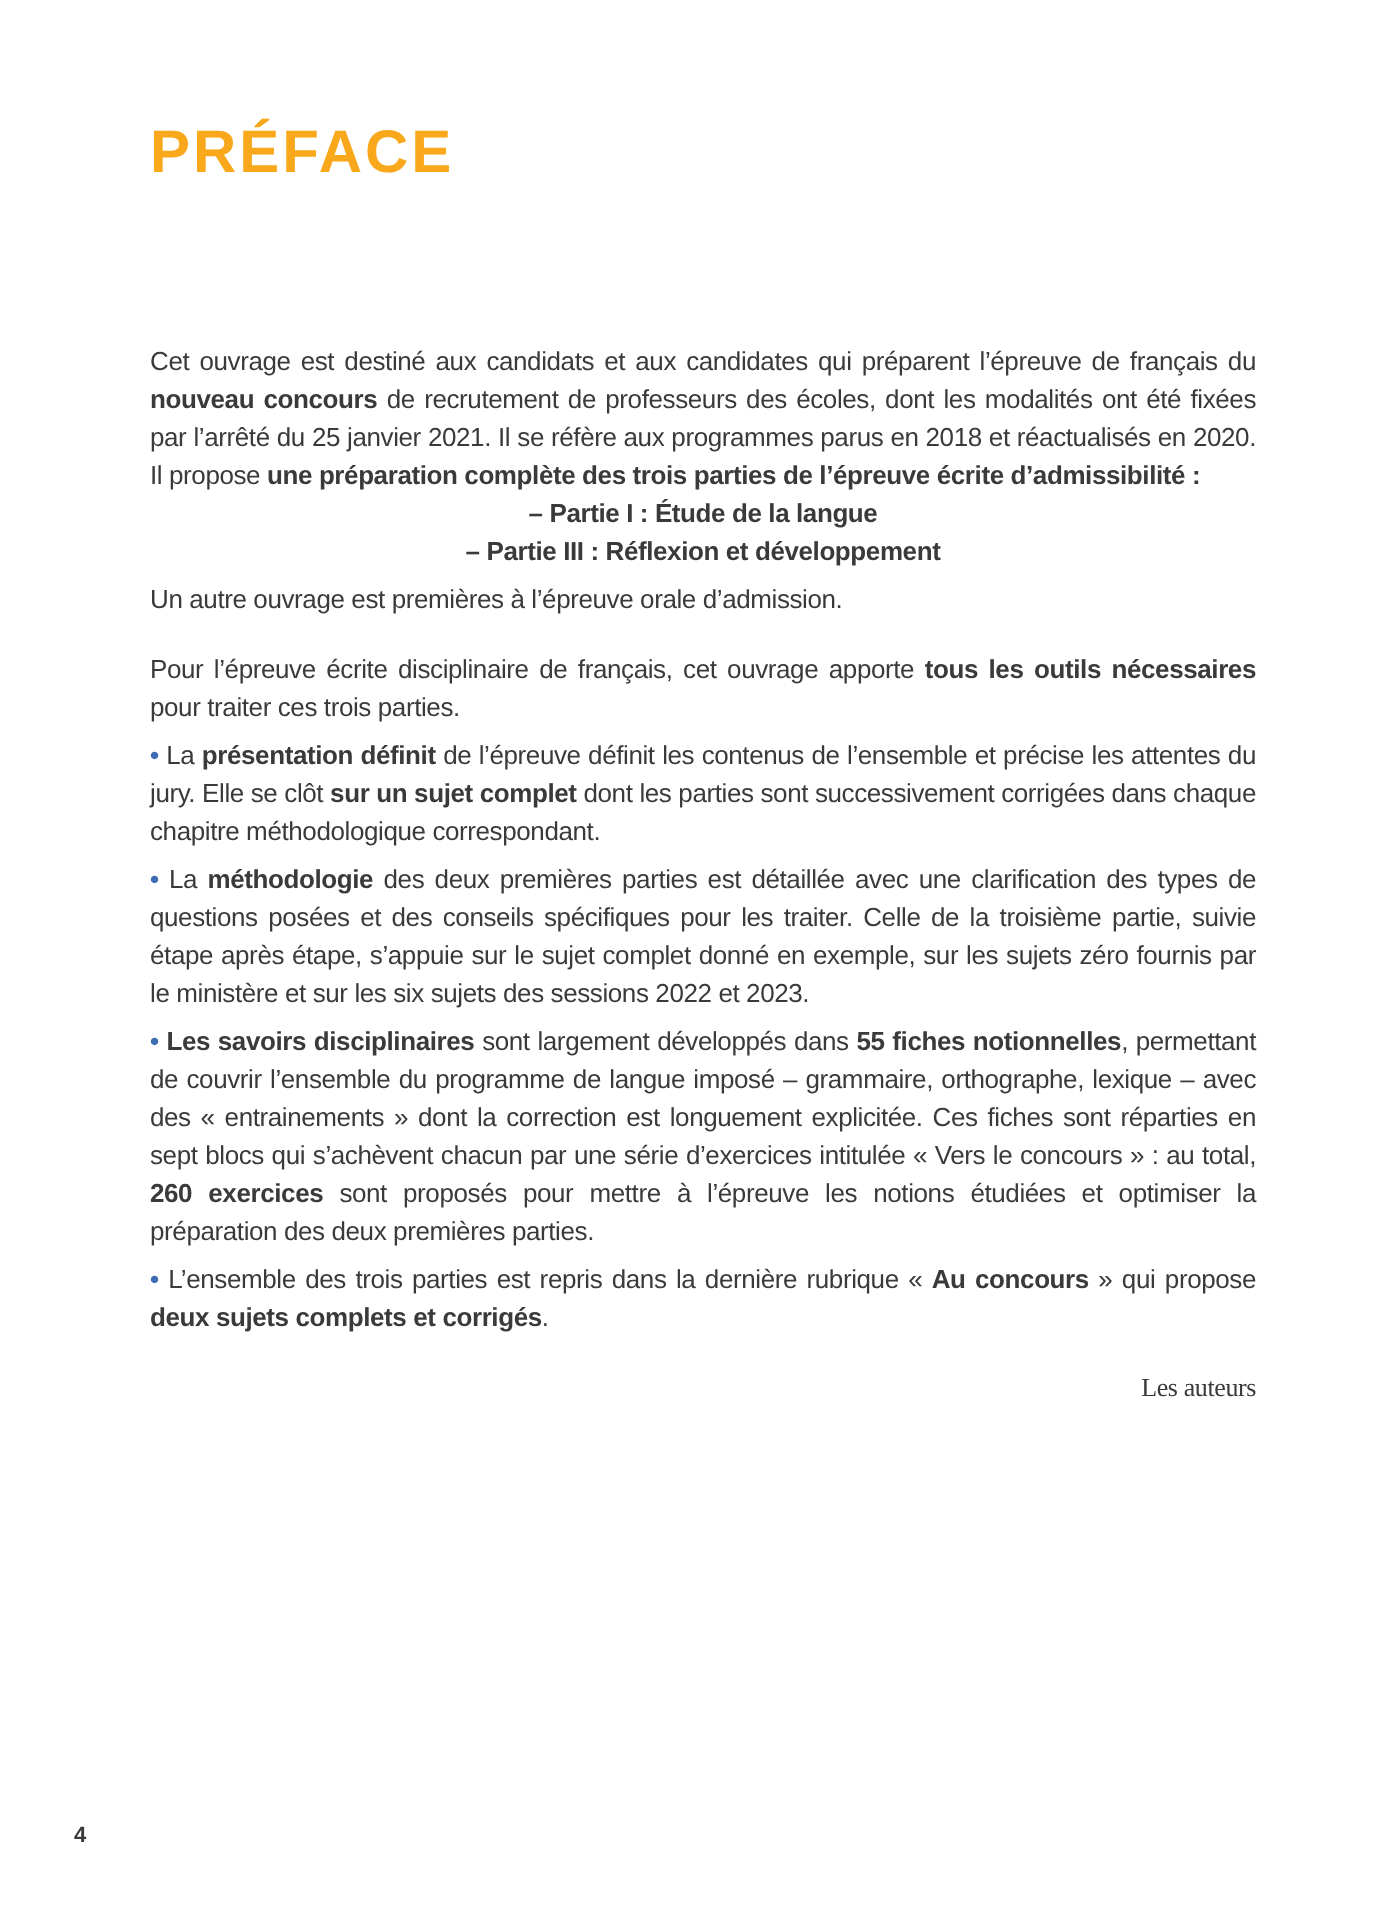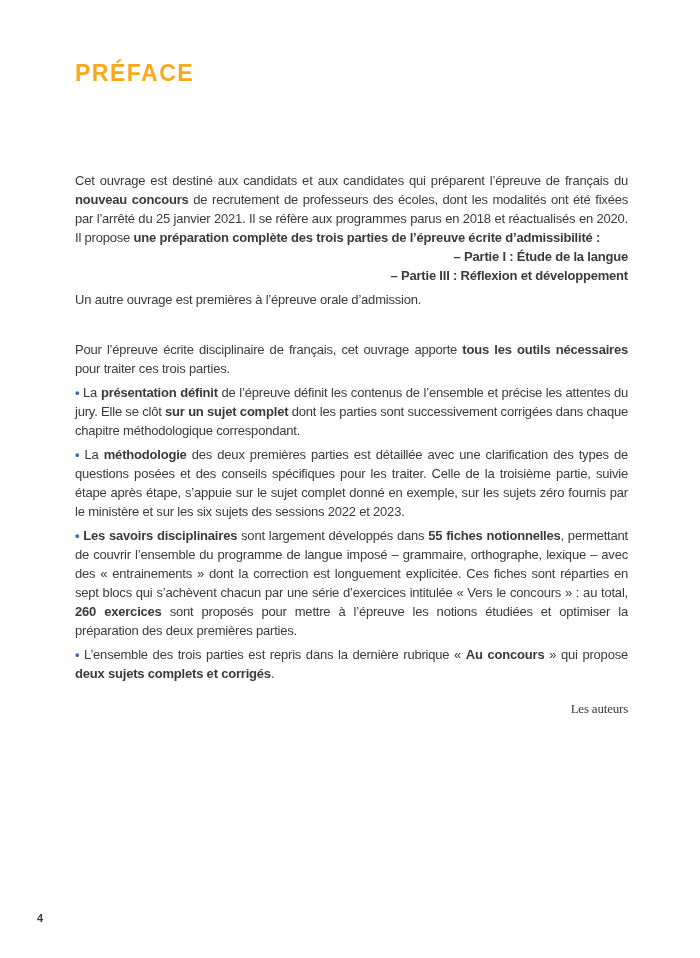--- a/index.html
+++ b/index.html
@@ -14,42 +14,42 @@
     background: #ffffff;
     font-family: "Liberation Sans", sans-serif;
     color: #3a3a38;
     overflow: hidden;
   }
   .title {
     position: absolute;
     left: 75px;
     top: 62px;
     margin: 0;
-    font-size: 23px;
+    font-size: 30px;
     line-height: 1;
     font-weight: 700;
     letter-spacing: 1.5px;
     color: #f9a81c;
   }
   .content-col {
     position: absolute;
     left: 75px;
     top: 171px;
     width: 553px;
     font-size: 13px;
     line-height: 19px;
     letter-spacing: -0.2px;
   }
   .block {
     margin: 0;
     text-align: justify;
   }
-  .block.list-item { text-align: right; }
+  .block.list-item { text-align: center; }
   .mt-sm { margin-top: 5px; }
-  .mt-lg { margin-top: 31px; }
+  .mt-lg { margin-top: 16px; }
   .mt-xl { margin-top: 20px; }
   .b { font-weight: 700; }
   .bullet {
     color: #3d6cb3;
     font-weight: 700;
   }
   .signature {
     text-align: right;
     margin-top: 16px;
     font-family: Liberation Serif, serif;

